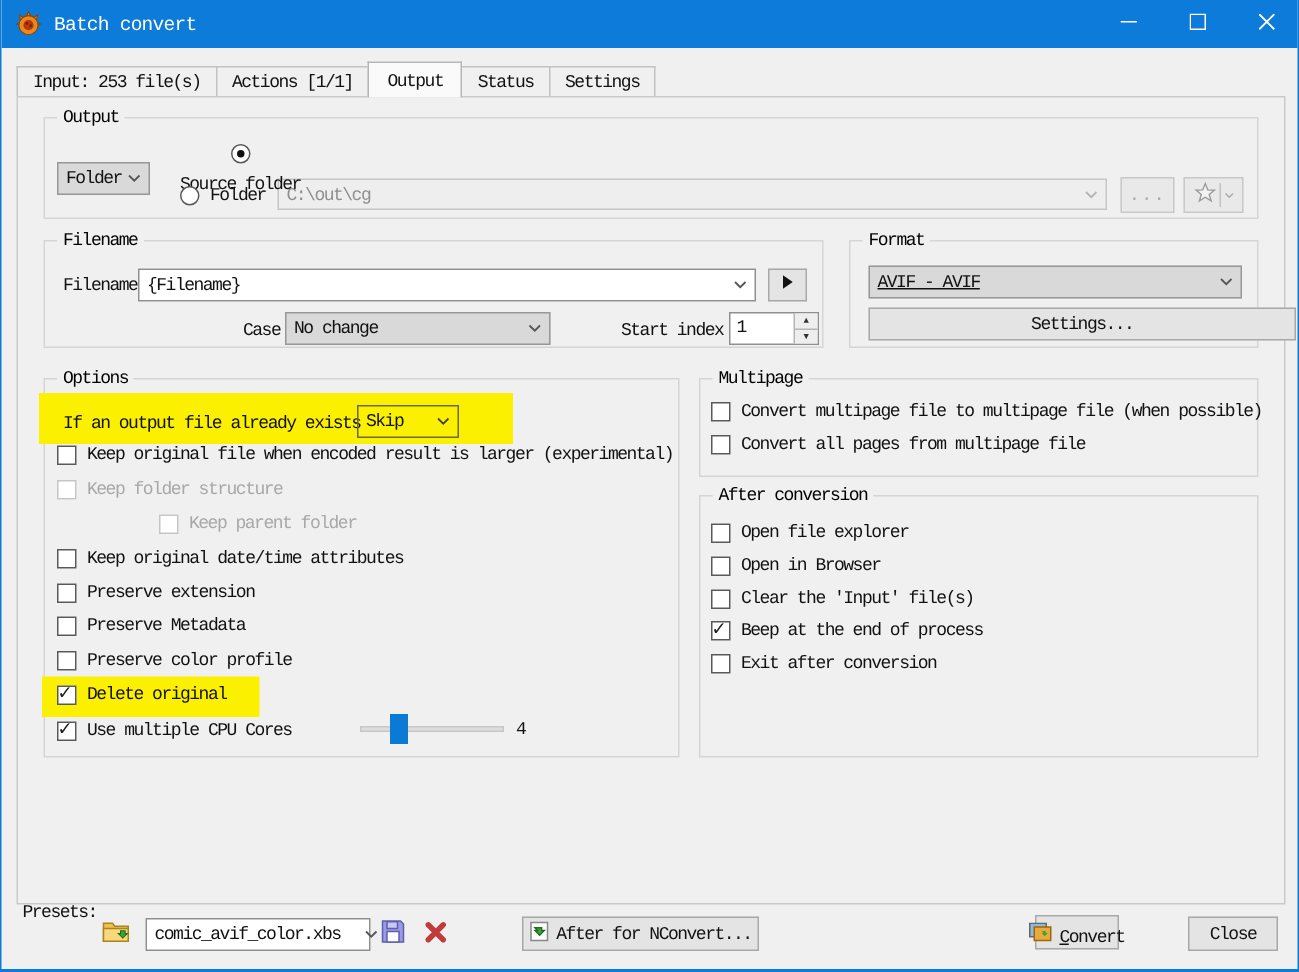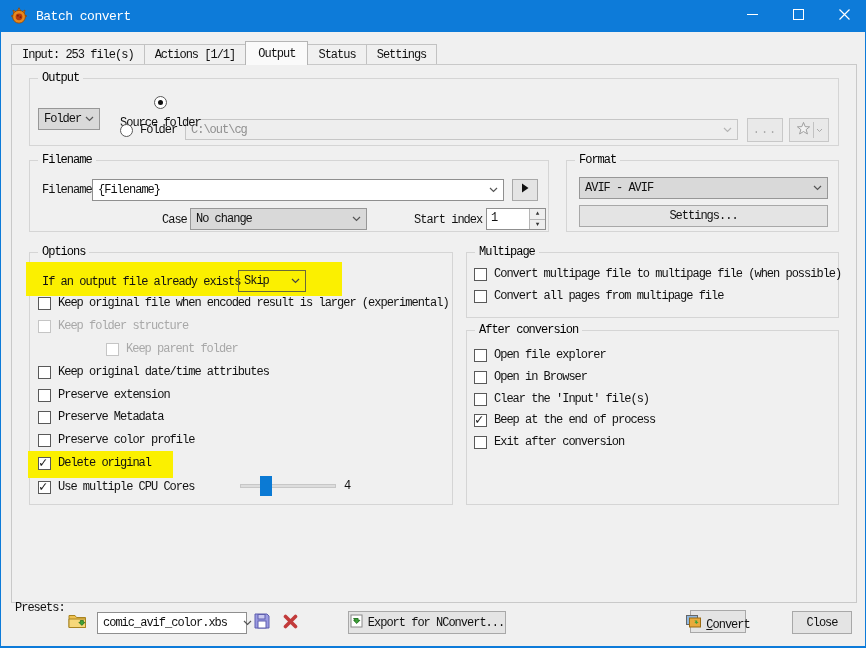--- a/index.html
+++ b/index.html
@@ -216,29 +216,29 @@
       <span class="val">1</span>
       <span class="spinbtns">
         <div>▲</div>
         <div>▼</div>
       </span>
     </div>
   </div>
 
   <div class="gbox" style="left:565px; top:160px; width:273px; height:72px;">
     <span class="gtitle">Format</span>
-    <div class="combo gray" style="left:12px; top:16px; width:249px; height:22px;">
+    <div class="combo gray" style="left:12px; top:16px; width:249px; height:22px;text-decoration:underline;">
       <span>AVIF - AVIF</span>
       <span class="carr">
           <svg width="9" height="6">
             <path d="M1 1 L4.5 4.5 L8 1" stroke="#555" fill="none" stroke-width="1.2"></path>
           </svg>
         </span>
     </div>
-    <div class="btn" style="left:12px; top:44px; width:249px; height:22px;justify-content:center;">
+    <div class="btn" style="left:12px; top:44px; width:285px; height:22px;justify-content:center;">
       <span class="btn-label">Settings...</span>
     </div>
   </div>
 
   <div class="gbox" style="left:28px; top:252px; width:424px; height:253px;">
     <span class="gtitle">Options</span>
     <div class="hl" style="left:-4px; top:9px; width:316px; height:34px;"></div>
     <div class="hl" style="left:-2px; top:198px; width:145px; height:27px;"></div>
 
     <span class="lbl" style="left:12px; top:22px; z-index:2;">If an output file already exists</span>
@@ -364,21 +364,21 @@
       </svg>
     </span>
   </div>
   <div class="btn" style="left:348px; top:611px; width:158px; height:23px;">
     <span>
       <svg width="14" height="14" viewBox="0 0 14 14">
         <rect x="1" y="1" width="11" height="12" fill="#fff" stroke="#888"></rect>
         <path d="M4 5 h5 v2 h2 l-3.5 3.5 L4 7 h2 z" fill="#3fa33a" stroke="#1e6e1c" transform="scale(0.9)"></path>
       </svg>
     </span>
-    <span class="btn-label">Export for NConvert...</span>
+    <span class="btn-label">After for NConvert...</span>
   </div>
   <div class="btn btn-convert" style="left:690px; top:610px; width:56px; height:23px;align-items:flex-end;">
     <span>
       <svg width="16" height="13" viewBox="0 0 16 13">
         <rect x="0.5" y="0.5" width="11" height="9" fill="#8fb7e0" stroke="#666"></rect>
         <rect x="3.5" y="3" width="11" height="9" fill="#e8aa3c" stroke="#9a6a10"></rect>
         <path d="M7 6 l4 0 l0 2 l2 0 l-3 3 l-3 -3 l2 0 z" fill="#3fa33a" transform="scale(0.7) translate(5,2)"></path>
       </svg>
     </span>
     <span class="btn-label">Convert</span>

